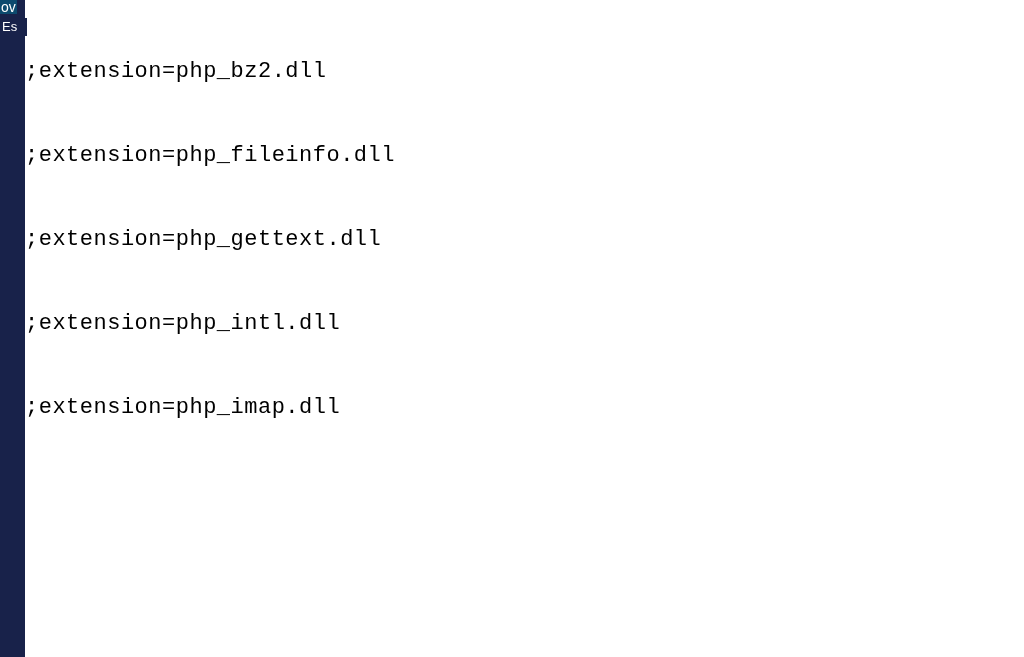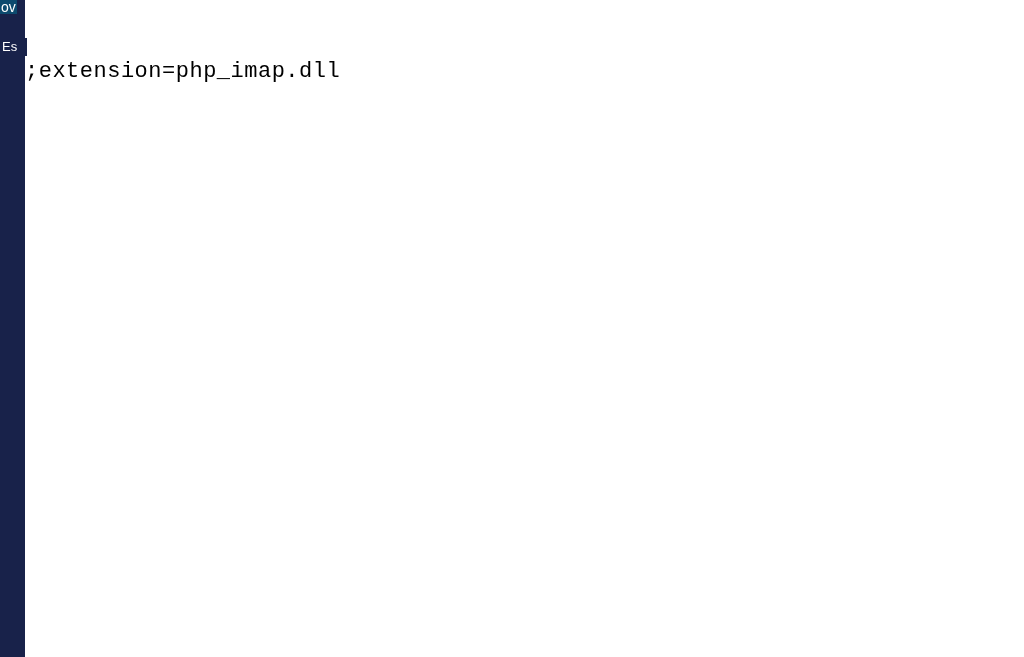--- a/index.html
+++ b/index.html
@@ -56,23 +56,27 @@
     }
     .line {
       display: block;
     }
   </style>
 </head>
 <body>
 
 <div class="left-bar"></div>
 <div class="ov">ov</div>
-<div class="left-badge" style="top:18px;margin-top:20px;">Es</div>
+<div class="left-badge" style="top:18px;">Es</div>
 
 <div class="editor">
+  <span class="line">;extension=php_bz2.dll</span>
+  <span class="line">;extension=php_fileinfo.dll</span>
+  <span class="line">;extension=php_gettext.dll</span>
+  <span class="line">;extension=php_intl.dll</span>
   <span class="line">;extension=php_imap.dll</span>
   
   
   
   
   
   
   
   
   

